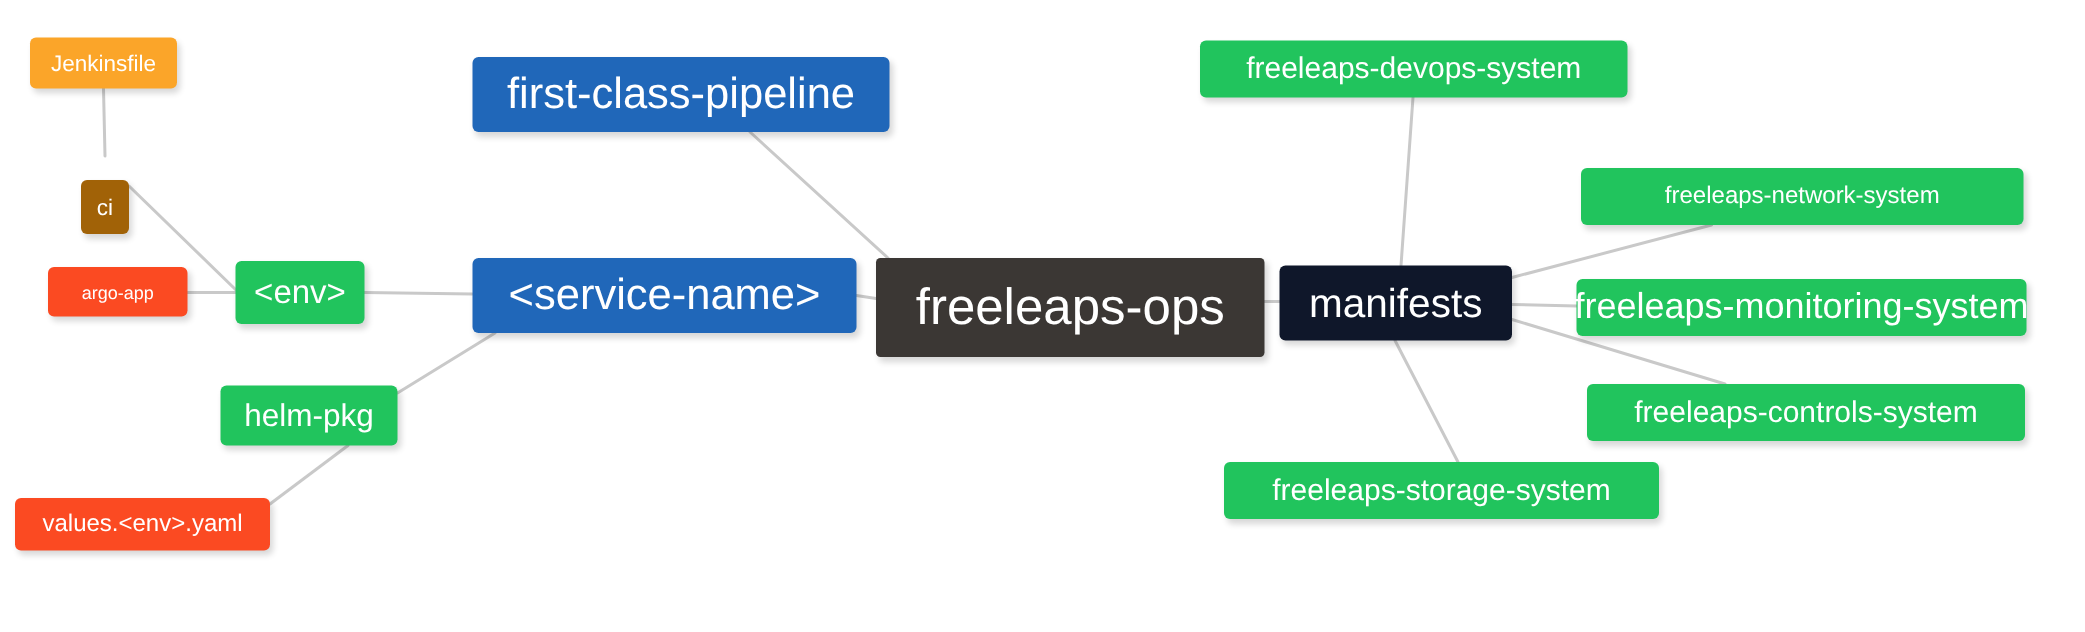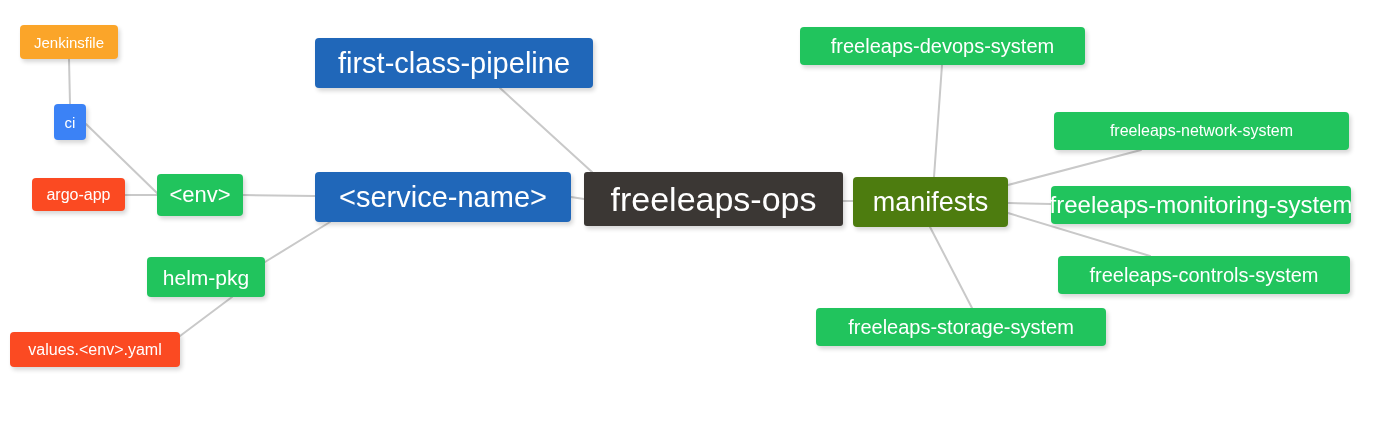--- a/index.html
+++ b/index.html
@@ -61,45 +61,45 @@
       <polyline points="934,177 942,65" fill="none" stroke="#c9c9c9" stroke-width="2" stroke-linecap="round"></polyline>
       <polyline points="1008,185 1141,150" fill="none" stroke="#c9c9c9" stroke-width="2" stroke-linecap="round"></polyline>
       <polyline points="1008,203 1051,204" fill="none" stroke="#c9c9c9" stroke-width="2" stroke-linecap="round"></polyline>
       <polyline points="1008,213 1150,256" fill="none" stroke="#c9c9c9" stroke-width="2" stroke-linecap="round"></polyline>
       <polyline points="930,227 972,308" fill="none" stroke="#c9c9c9" stroke-width="2" stroke-linecap="round"></polyline>
     </svg>
   <div id="nodes">
       <div class="node" style="left: 20px; top: 25px; width: 98px; height: 34px; background: rgb(251, 165, 41); font-size: 15px;">
         <span>Jenkinsfile</span>
       </div>
-      <div class="node" style="left: 54px; top: 104px; width: 32px; height: 36px; background: #3b82f6; font-size: 15px;">
+      <div class="node" style="left: 54px; top: 120px; width: 32px; height: 36px; background: #a16207; font-size: 15px;">
         <span>ci</span>
       </div>
-      <div class="node" style="left: 32px; top: 178px; width: 93px; height: 33px; background: rgb(251, 74, 34); font-size: 16px;">
+      <div class="node" style="left: 32px; top: 178px; width: 93px; height: 33px; background: rgb(251, 74, 34); font-size: 12px;">
         <span>argo-app</span>
       </div>
       <div class="node" style="left: 157px; top: 174px; width: 86px; height: 42px; background: rgb(33, 196, 93); font-size: 22px;">
         <span>&lt;env&gt;</span>
       </div>
       <div class="node" style="left: 147px; top: 257px; width: 118px; height: 40px; background: rgb(33, 196, 93); font-size: 21px;">
         <span>helm-pkg</span>
       </div>
       <div class="node" style="left: 10px; top: 332px; width: 170px; height: 35px; background: rgb(251, 74, 34); font-size: 16px;">
         <span>values.&lt;env&gt;.yaml</span>
       </div>
       <div class="node" style="left: 315px; top: 38px; width: 278px; height: 50px; background: rgb(32, 103, 185); font-size: 29px; text-align: center;">
         <span>first-class-pipeline</span>
       </div>
       <div class="node" style="left: 315px; top: 172px; width: 256px; height: 50px; background: rgb(32, 103, 185); font-size: 29px; text-align: right;">
         <span>&lt;service-name&gt;</span>
       </div>
-      <div class="node root" style="left: 584px; top: 172px; width: 259px; height: 54px; background: rgb(59, 55, 52); font-size: 34px;">
+      <div class="node root" style="left: 584px; top: 172px; width: 259px; height: 66px; background: rgb(59, 55, 52); font-size: 34px;">
         <span>freeleaps-ops</span>
       </div>
-      <div class="node" style="left: 853px; top: 177px; width: 155px; height: 50px; background: #4d7c0f; font-size: 27px;">
+      <div class="node" style="left: 853px; top: 177px; width: 155px; height: 50px; background: #0f172a; font-size: 27px;">
         <span>manifests</span>
       </div>
       <div class="node" style="left: 800px; top: 27px; width: 285px; height: 38px; background: rgb(33, 196, 93); font-size: 20px;">
         <span>freeleaps-devops-system</span>
       </div>
       <div class="node" style="left: 1054px; top: 112px; width: 295px; height: 38px; background: rgb(33, 196, 93); font-size: 16px;">
         <span>freeleaps-network-system</span>
       </div>
       <div class="node" style="left: 1051px; top: 186px; width: 300px; height: 38px; background: rgb(33, 196, 93); font-size: 24px;">
         <span>freeleaps-monitoring-system</span>

